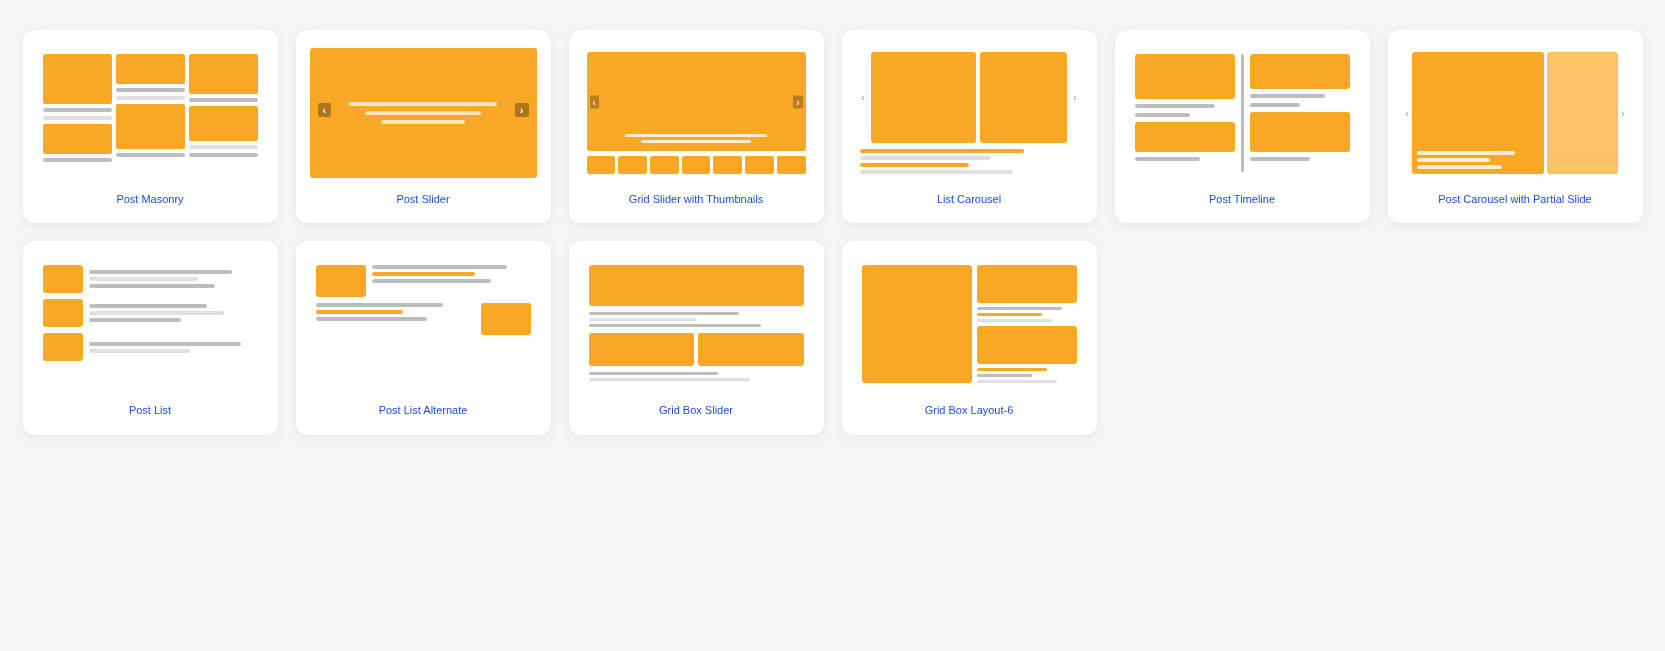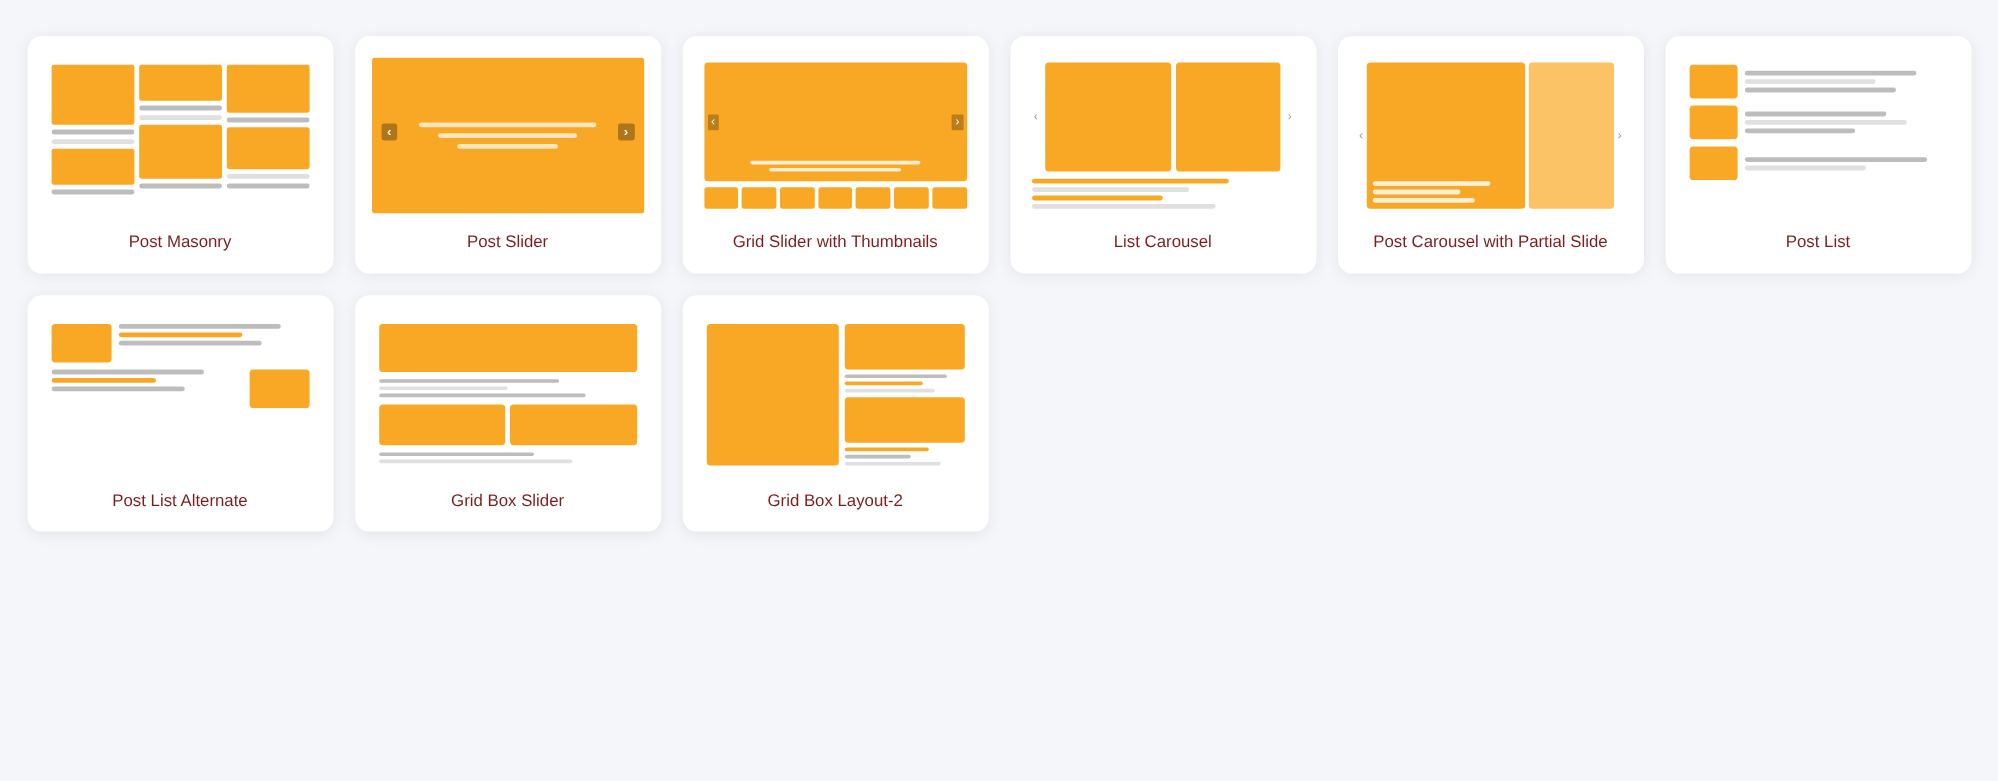--- a/index.html
+++ b/index.html
@@ -27,22 +27,22 @@
       align-items: center;
     }
     .card-preview {
       width: 100%;
       height: 130px;
       margin-bottom: 14px;
       position: relative;
       overflow: hidden;
     }
     .card-label {
-      font-size: 14px;
-      color: #7f1d1d;
+      font-size: 11px;
+      color: #1d4ed8;
       text-align: center;
       line-height: 1.4;
     }
 
     
     .masonry-preview {
       display: grid;
       grid-template-columns: 1fr 1fr 1fr;
       grid-template-rows: 1fr 1fr;
       gap: 4px;
@@ -283,20 +283,42 @@
           <div class="bl2" style="width:60%"></div>
           <div class="bl" style="width:50%"></div>
           <div class="bl2" style="width:70%"></div>
         </div>
       </div>
     </div>
     <span class="card-label">List Carousel</span>
   </div>
 
 
+  <div class="card">
+    <div class="card-preview">
+      <div class="timeline-preview">
+        <div class="left-col">
+          <div class="bl" style="height:45px"></div>
+          <div class="tl" style="width:80%"></div>
+          <div class="tl" style="width:55%"></div>
+          <div class="bl" style="height:30px"></div>
+          <div class="tl" style="width:65%"></div>
+        </div>
+        <div class="line"></div>
+        <div class="right-col">
+          <div class="bl" style="height:35px"></div>
+          <div class="tl" style="width:75%"></div>
+          <div class="tl" style="width:50%"></div>
+          <div class="bl" style="height:40px"></div>
+          <div class="tl" style="width:60%"></div>
+        </div>
+      </div>
+    </div>
+    <span class="card-label">Post Timeline</span>
+  </div>
 
   <div class="card">
     <div class="card-preview">
       <div class="carouselpart-preview">
         <div class="arr">‹</div>
         <div class="card-main">
           <div class="tl" style="width:80%"></div>
           <div class="tl" style="width:60%"></div>
           <div class="tl" style="width:70%"></div>
         </div>
@@ -397,16 +419,16 @@
           </div>
           <div class="sm"></div>
           <div class="lines">
             <div class="lo" style="width:70%"></div>
             <div class="l" style="width:55%"></div>
             <div class="l2" style="width:80%"></div>
           </div>
         </div>
       </div>
     </div>
-    <span class="card-label">Grid Box Layout-2</span>
+    <span class="card-label">Grid Box Layout-6</span>
   </div>
 
 </div>
 
 </body></html>

